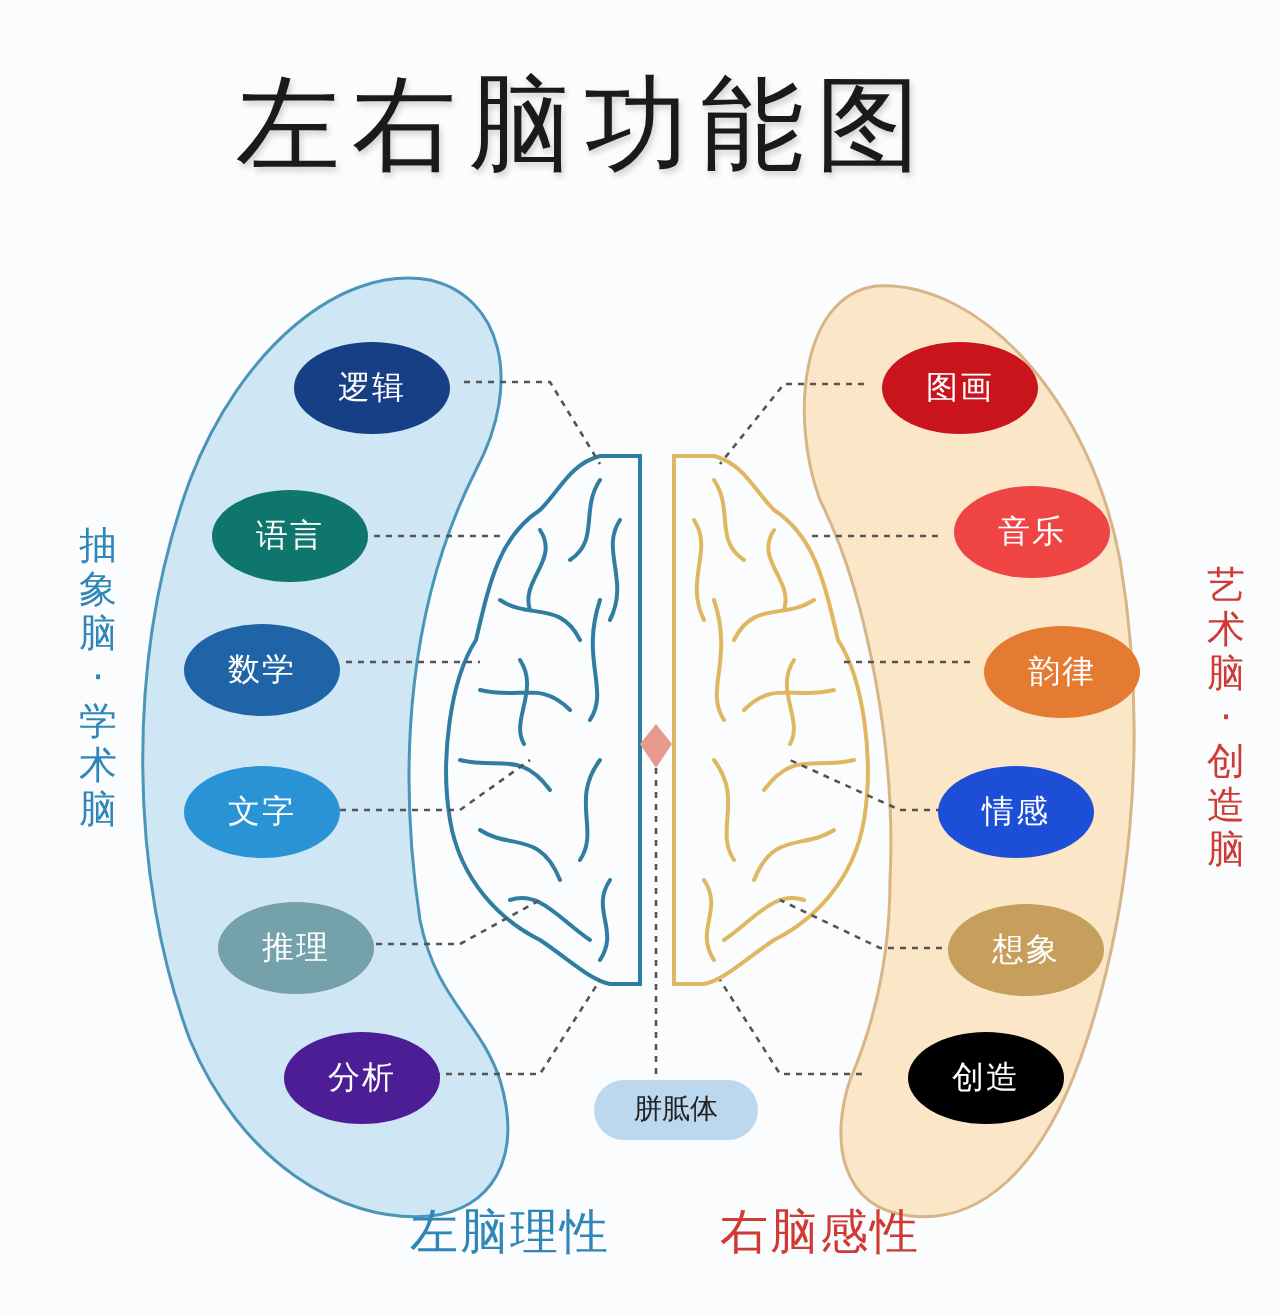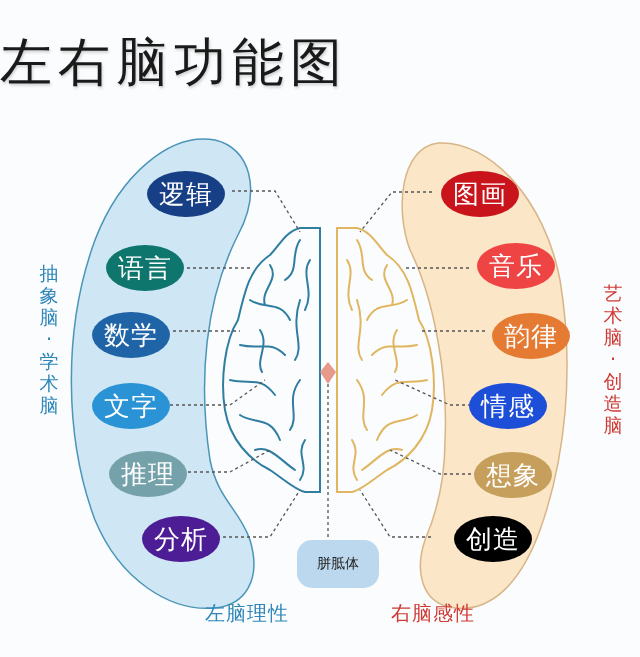--- a/index.html
+++ b/index.html
@@ -1,37 +1,37 @@
 <!DOCTYPE html>
 <html><head>
 <meta charset="utf-8">
 <style>
   html, body { margin:0; padding:0; }
   body {
     width:640px; height:657px; background:#fbfcfd; position:relative; overflow:hidden;
     font-family:"DejaVu Sans", "Liberation Sans", sans-serif;
   }
   .title {
-    position:absolute; left:0; width:584px; top:28px; 
+    position:absolute; left:0; width:584px; top:28px; text-align:center;
     font-size:52px; letter-spacing:6px; color:#1a1a1a; font-weight:normal;
     text-shadow:1px 2px 3px rgba(0,0,0,0.18);
   }
   svg.canvas { position:absolute; left:0; top:0; }
   .pill {
     position:absolute; width:78px; height:46px; border-radius:50%;
-    color:#fff; font-size:26px; display:flex; align-items:center; justify-content:center;
+    color:#fff; font-size:16px; display:flex; align-items:center; justify-content:center;
     letter-spacing:1px;
   }
   .side-label {
     position:absolute; width:22px; font-size:19px; line-height:22px; text-align:center;
   }
   .side-label span { display:block; }
-  .bottom-label { position:absolute; font-size:20px; letter-spacing:1px; }
+  .bottom-label { position:absolute; font-size:24px; letter-spacing:1px; }
   .corpus {
-    position:absolute; left:297px; top:540px; width:82px; height:48px; border-radius:15px;
+    position:absolute; left:297px; top:540px; width:82px; height:30px; border-radius:15px;
     background:#bcd8ee; color:#222; font-size:14px; display:flex; align-items:center; justify-content:center;
   }
 </style>
 </head>
 <body>
 
 <div class="title">左右脑功能图</div>
 
 <svg class="canvas" width="640" height="657" viewBox="0 0 640 657">
 
@@ -99,13 +99,13 @@
   <span>脑</span>
   <span>·</span>
   <span>创</span>
   <span>造</span>
   <span>脑</span>
 </div>
 
 <div class="corpus">胼胝体</div>
 
 <div class="bottom-label" style="left:205px;top:600px;color:#2f86b8">左脑理性</div>
-<div class="bottom-label" style="left:391px;top:600px;color:#cf3a35">右脑感性</div>
+<div class="bottom-label" style="left:360px;top:600px;color:#cf3a35">右脑感性</div>
 
 </body></html>

